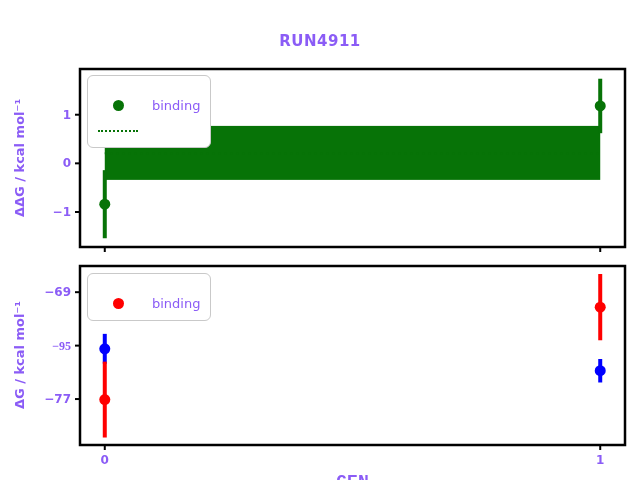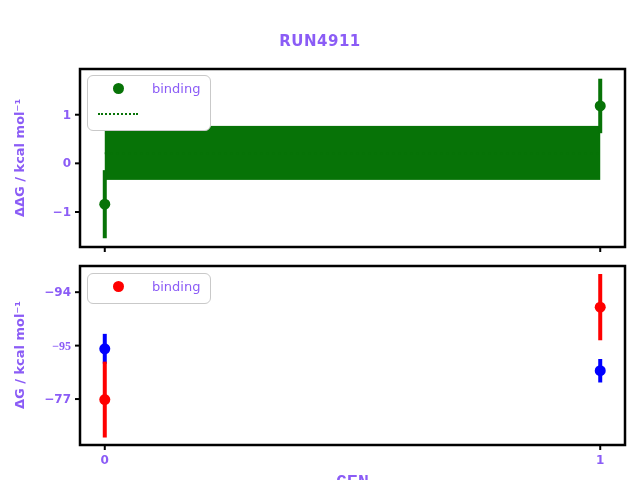--- a/index.html
+++ b/index.html
@@ -21,21 +21,21 @@
     position:absolute;width:184px;height:16px;left:-72px;text-align:center;
     font-size:13px;font-weight:700;transform:rotate(-90deg);transform-origin:center;
     white-space:nowrap;
   }
   .xlabel{
     position:absolute;left:80px;width:545px;top:448px;text-align:center;
     font-size:18px;font-weight:700;font-family:Liberation Mono, monospace;
   }
   .legend{
     position:absolute;background:#ffffff;border:1.5px solid #c9c9c9;border-radius:6px;
-    padding:0 10px 4px 8px;display:flex;flex-direction:column;z-index:3;
+    padding:17px 10px 4px 8px;display:flex;flex-direction:column;z-index:3;
   }
   .legend-item{display:flex;align-items:center;height:25px;font-size:13px;font-weight:400;}
   .legend-marker-cell{width:44px;display:flex;justify-content:center;align-items:center;flex:none;margin-right:12px;}
   .marker-dot{width:11px;height:11px;border-radius:50%;}
   .marker-dotted-line{width:40px;height:0;border-top:2.5px dotted;}
   .legend-label{white-space:nowrap;}
 </style>
 </head>
 <body>
 
@@ -66,21 +66,21 @@
       <line x1="75" x2="80" y1="268.1820895522386" y2="268.1820895522386" stroke="#000000" stroke-width="2"></line>
       <line x1="75" x2="80" y1="321.61492537313416" y2="321.61492537313416" stroke="#000000" stroke-width="2"></line>
       <line x1="75" x2="80" y1="375.0477611940298" y2="375.0477611940298" stroke="#000000" stroke-width="2"></line>
       <line x1="104.77272727272728" x2="104.77272727272728" y1="421" y2="426" stroke="#000000" stroke-width="2"></line>
       <line x1="600.2272727272726" x2="600.2272727272726" y1="421" y2="426" stroke="#000000" stroke-width="2"></line>
     </svg>
   <div id="tick-layer">
       <span class="tick-label ytick" style="left: 27px; top: 82.7158px;">1</span>
       <span class="tick-label ytick" style="left: 27px; top: 131.35px;">0</span>
       <span class="tick-label ytick" style="left: 27px; top: 179.984px;">−1</span>
-      <span class="tick-label ytick" style="left: 27px; top: 260.182px;">−94</span>
+      <span class="tick-label ytick" style="left: 27px; top: 260.182px;">−69</span>
       <span class="tick-label ytick" style="left: 27px; top: 313.615px; font-family: Liberation Serif, serif;">−95</span>
       <span class="tick-label ytick" style="left: 27px; top: 367.048px;">−77</span>
       <span class="tick-label xtick" style="left: 92.7727px; top: 428px;">0</span>
       <span class="tick-label xtick" style="left: 588.227px; top: 428px;">1</span>
     </div>
   <div class="ylabel" id="ylabel-0" style="top:126px;">ΔΔG / kcal mol⁻¹</div>
   <div class="ylabel" id="ylabel-1" style="top:323px;">ΔG / kcal mol⁻¹</div>
   <div class="xlabel">GEN</div>
   <div class="legend" id="legend-0" style="left:87px;top:51px;">
       <div class="legend-item">

